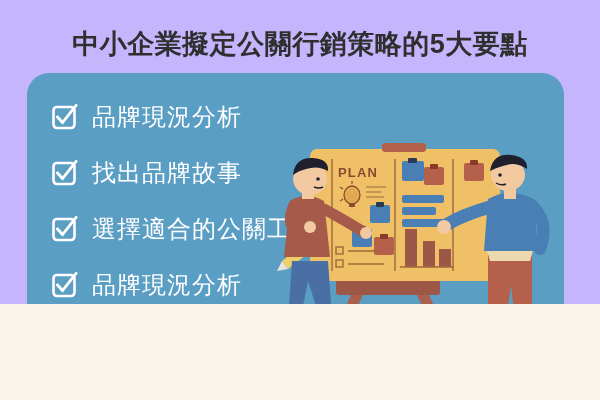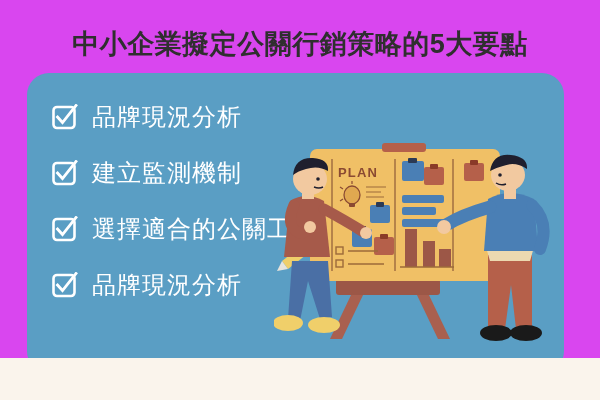--- a/index.html
+++ b/index.html
@@ -9,22 +9,22 @@
   body {
     width: 600px;
     height: 400px;
     overflow: hidden;
     font-family: "Liberation Sans", "DejaVu Sans", sans-serif;
     background: #faf4ec;
   }
   .poster {
     position: relative;
     width: 600px;
-    height: 358px;
-    background: #d946ef;
+    height: 304px;
+    background: #c4b5fd;
     overflow: hidden;
   }
 
   
   .title {
     position: absolute;
     left: 0;
     top: 26px;
     width: 600px;
     text-align: center;
@@ -108,21 +108,21 @@
         <span class="check-label">品牌現況分析</span>
       </div>
 
       <div class="check-item">
         <span class="checkbox">
           <svg width="27" height="27" viewBox="0 0 27 27">
             <path d="M2.5 6.5 a3.5 3.5 0 0 1 3.5-3.5 h14 a3.5 3.5 0 0 1 3.5 3.5 v14 a3.5 3.5 0 0 1 -3.5 3.5 h-14 a3.5 3.5 0 0 1 -3.5-3.5 z" fill="none" stroke="#ffffff" stroke-width="2.6"></path>
             <path d="M6.5 13 L11.5 18.5 L25 1.5" fill="none" stroke="#ffffff" stroke-width="2.8" stroke-linecap="square" stroke-linejoin="miter"></path>
           </svg>
         </span>
-        <span class="check-label">建立監測機制</span>
+        <span class="check-label">找出品牌故事</span>
       </div>
 
 
       <div class="check-item">
         <span class="checkbox">
           <svg width="27" height="27" viewBox="0 0 27 27">
             <path d="M2.5 6.5 a3.5 3.5 0 0 1 3.5-3.5 h14 a3.5 3.5 0 0 1 3.5 3.5 v14 a3.5 3.5 0 0 1 -3.5 3.5 h-14 a3.5 3.5 0 0 1 -3.5-3.5 z" fill="none" stroke="#ffffff" stroke-width="2.6"></path>
             <path d="M6.5 13 L11.5 18.5 L25 1.5" fill="none" stroke="#ffffff" stroke-width="2.8" stroke-linecap="square" stroke-linejoin="miter"></path>
           </svg>
         </span>

